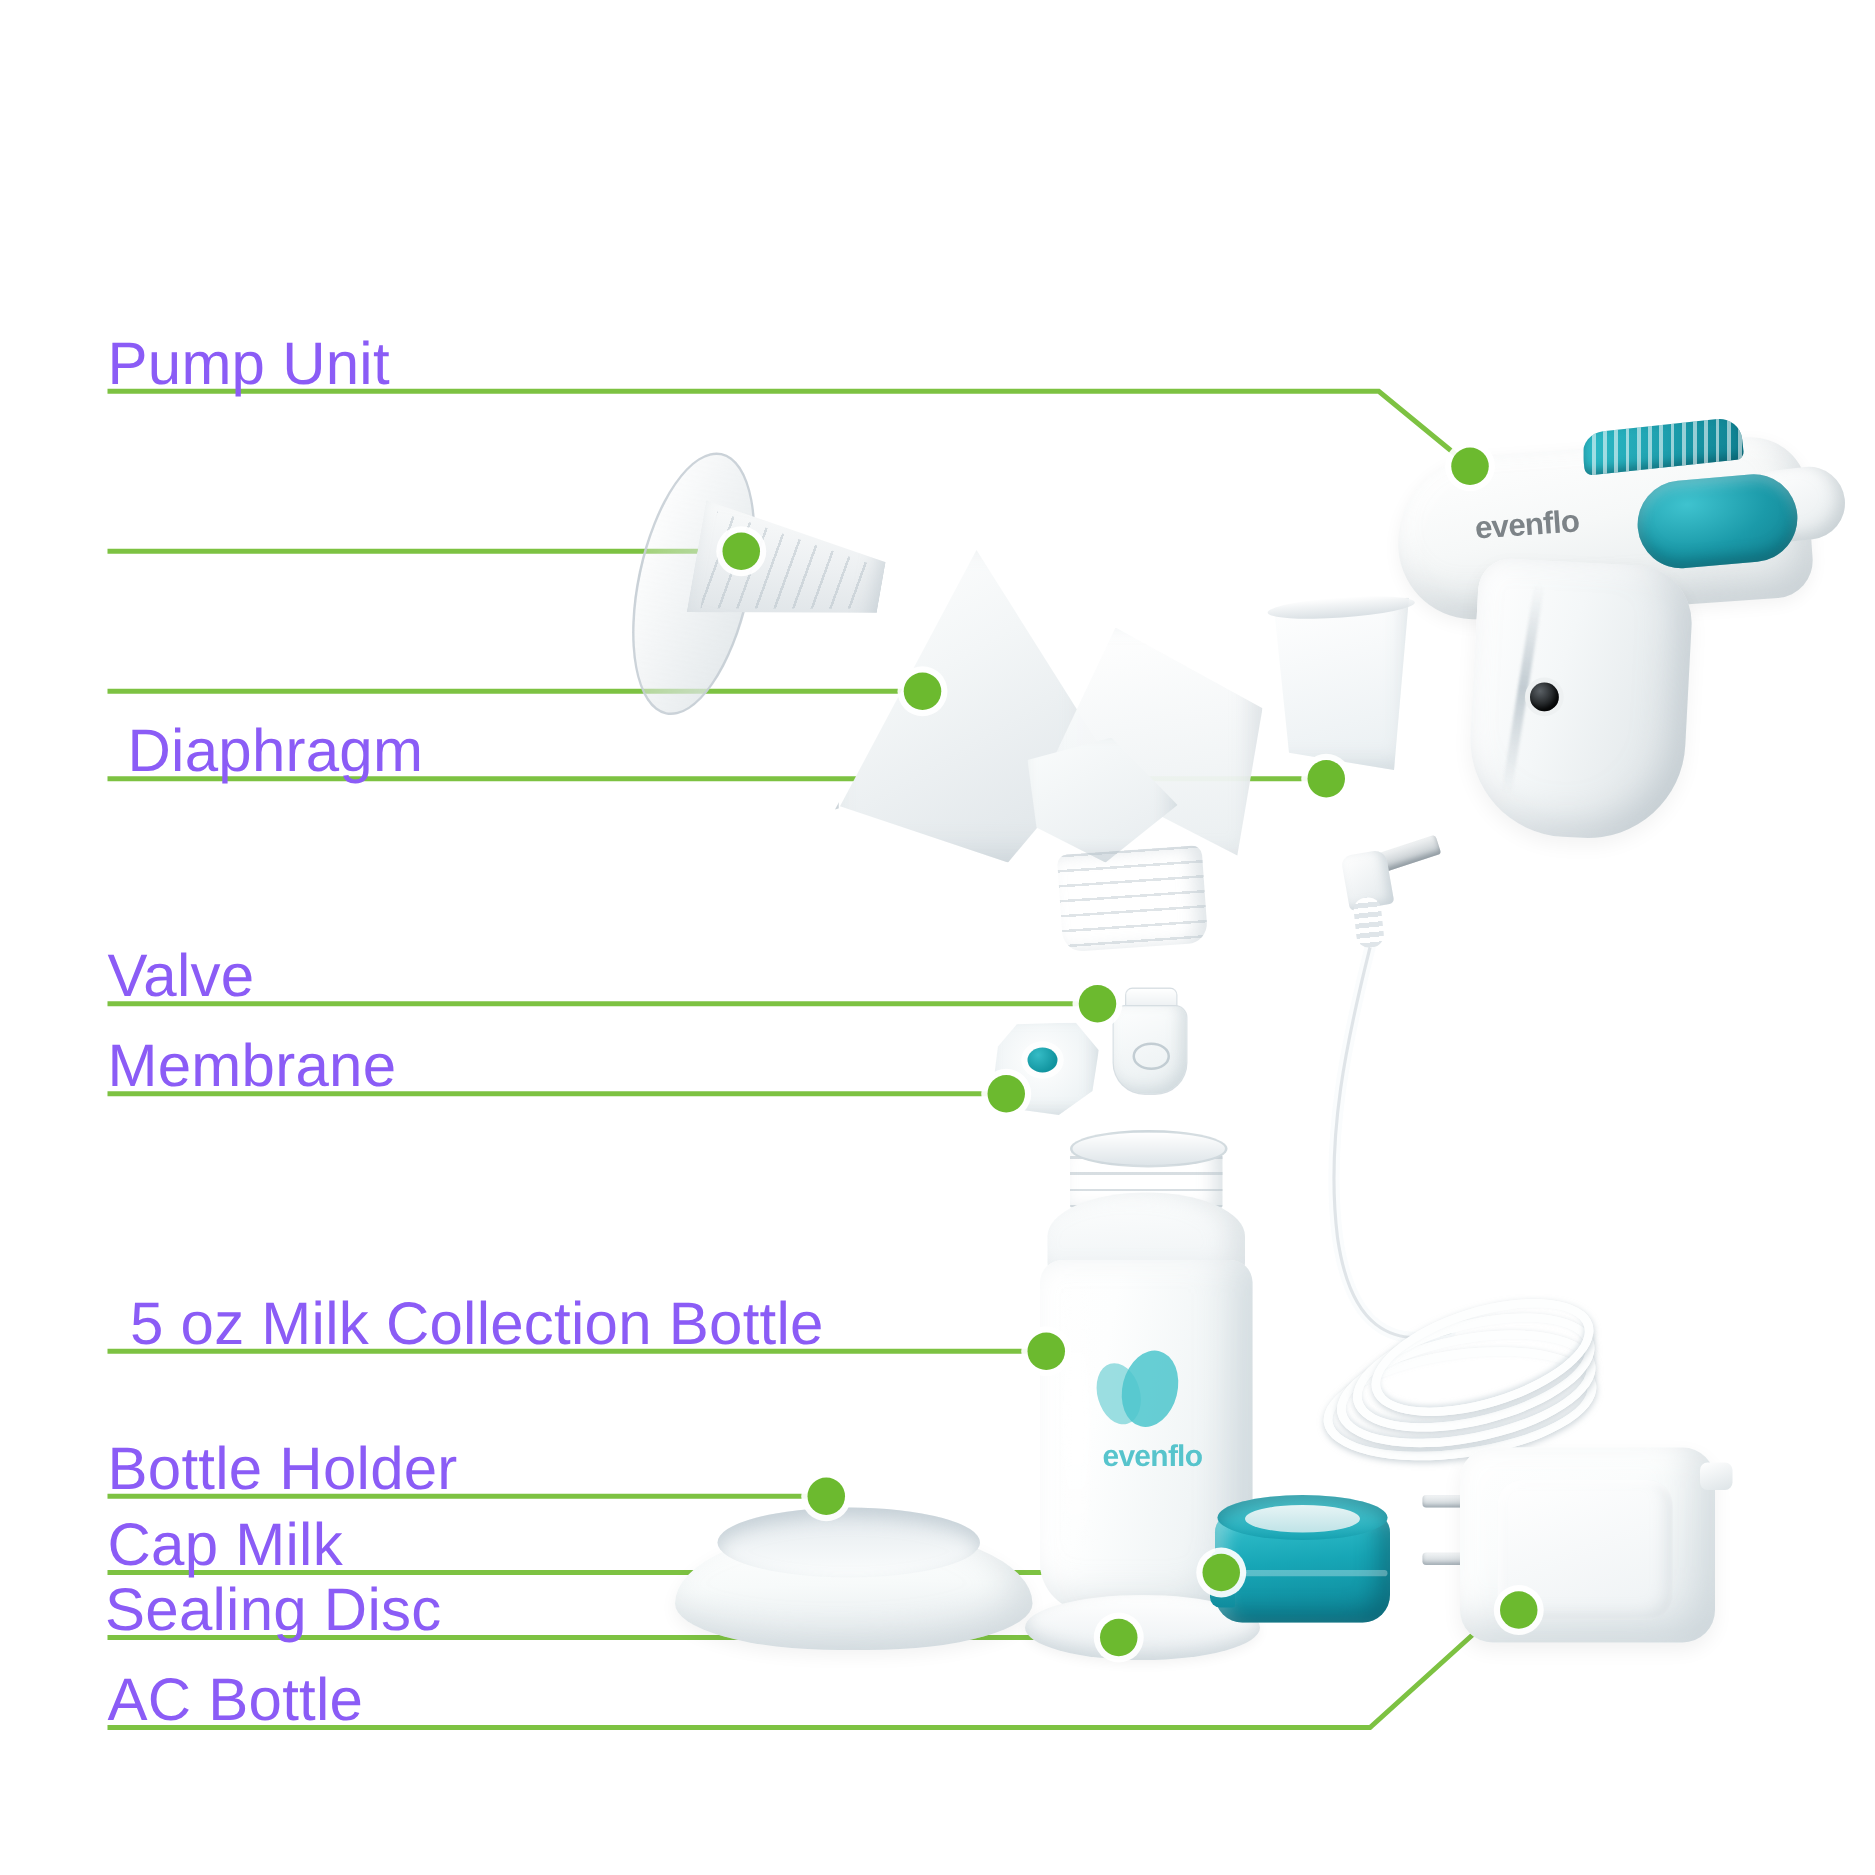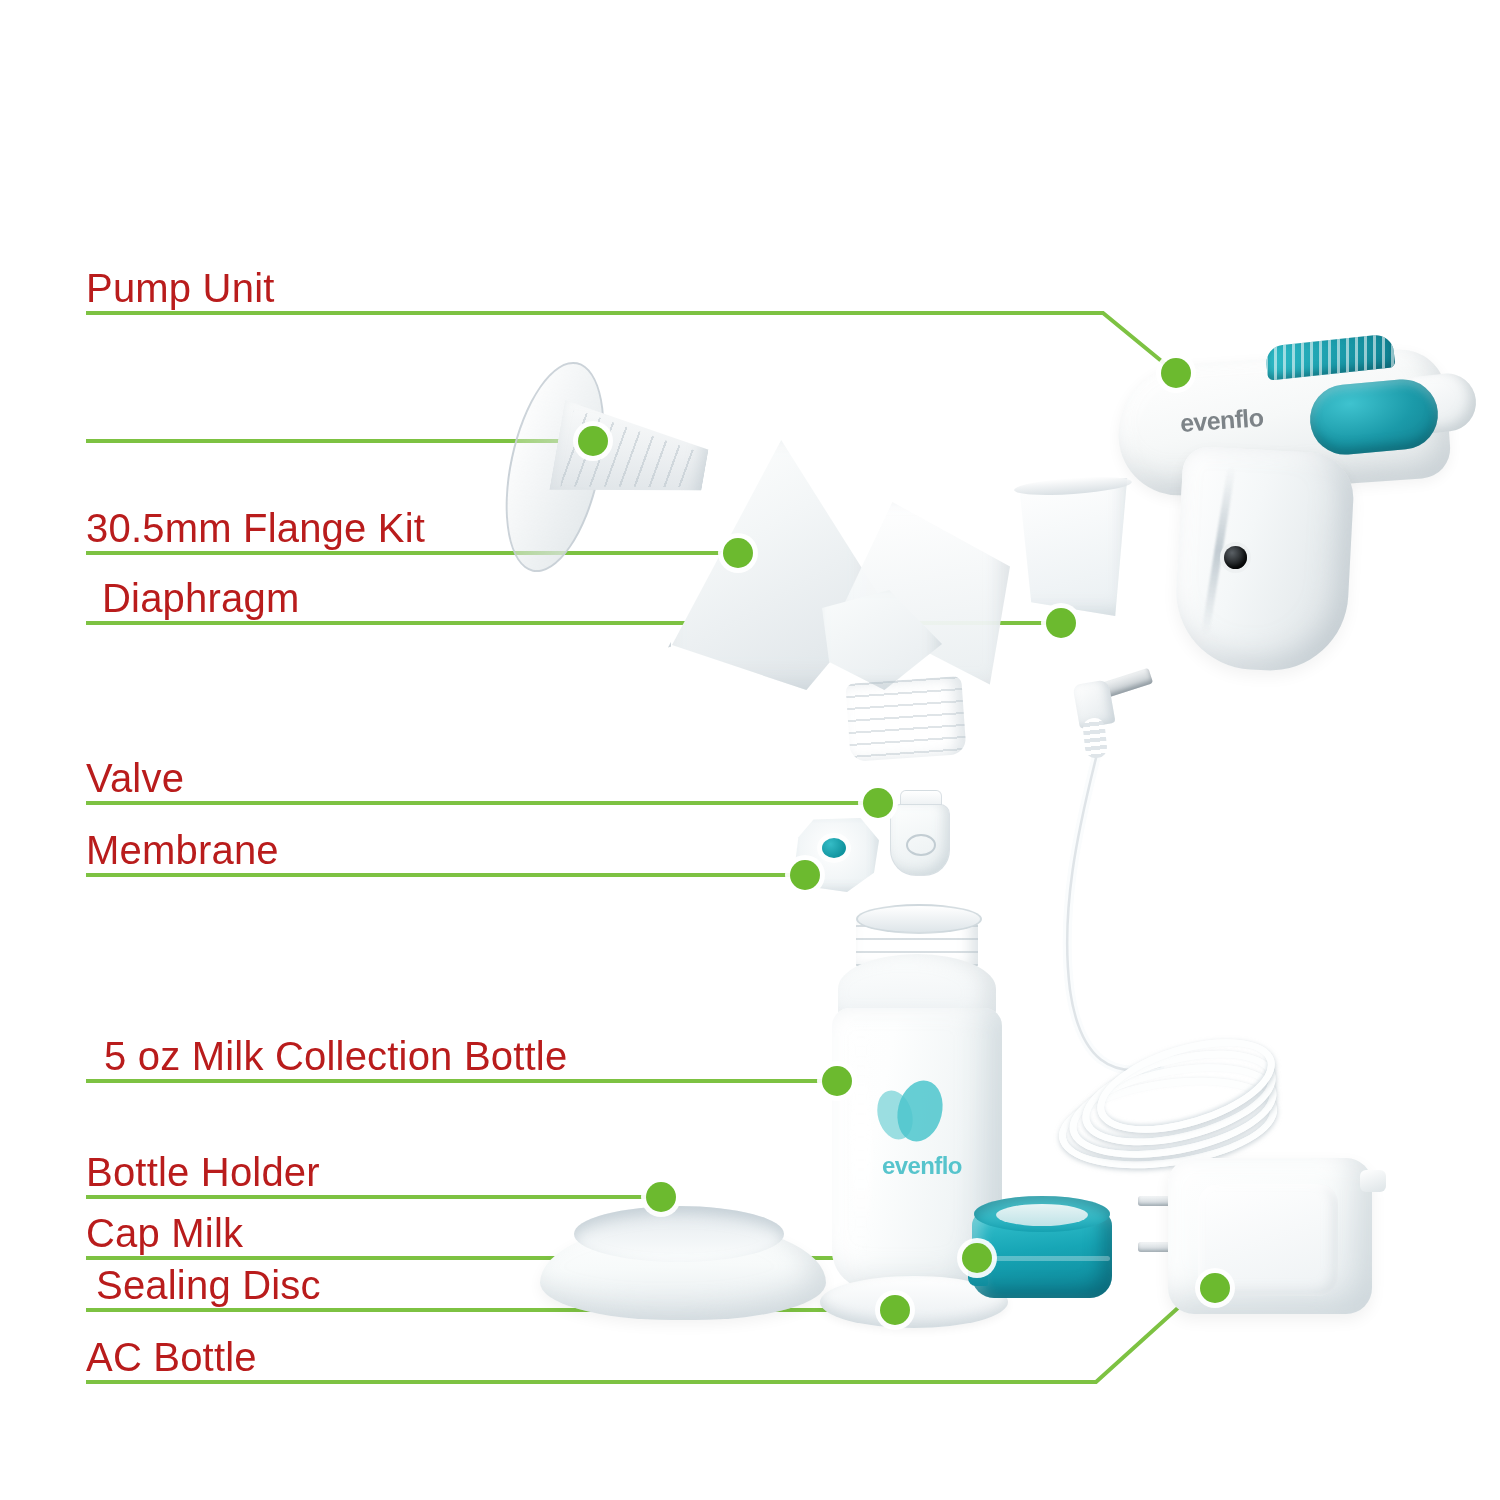--- a/index.html
+++ b/index.html
@@ -16,21 +16,21 @@
     position:absolute;left:88px;top:85px;
     font-family:"Liberation Serif", serif;
     font-weight:700;font-size:78px;letter-spacing:-0.5px;
     color:#15A3A8;white-space:nowrap;line-height:1;
   }
 
   
   .label{
     position:absolute;
     font-family:"Liberation Sans", sans-serif;
-    font-weight:300;font-size:40px;color:#b91c1c;
+    font-weight:300;font-size:48px;color:#8b5cf6;
     white-space:nowrap;line-height:1;letter-spacing:0.2px;
   }
 
   
   #lines{position:absolute;left:0;top:0;width:1500px;height:1500px;}
 
   
   #art{position:absolute;left:0;top:0;width:1500px;height:1500px;}
   .part{position:absolute;}
 
@@ -392,28 +392,27 @@
 
       <path d="M86,1258 L962,1258"></path>
 
       <path d="M86,1310 L880,1310"></path>
 
       <path d="M86,1382 L1096,1382 L1200,1288"></path>
     </g>
   </svg>
 
   <div class="label" style="left:86px;top:268px;">Pump Unit</div>
-  <div class="label" style="left:86px;top:508px;">30.5mm Flange Kit</div>
   <div class="label" style="left:102px;top:578px;">Diaphragm</div>
   <div class="label" style="left:86px;top:758px;">Valve</div>
   <div class="label" style="left:86px;top:830px;">Membrane</div>
   <div class="label" style="left:86px;top:1036px;margin-left:18px;">5 oz Milk Collection Bottle</div>
   <div class="label" style="left:86px;top:1152px;">Bottle Holder</div>
   <div class="label" style="left:86px;top:1213px;">Cap Milk</div>
-  <div class="label" style="left:96px;top:1265px;">Sealing Disc</div>
+  <div class="label" style="left:84px;top:1265px;">Sealing Disc</div>
   <div class="label" style="left:86px;top:1337px;">AC Bottle</div>
 
   <div id="art">
 
     <div class="part" id="pump-unit">
       <div class="pump-body"></div>
       <div class="pump-nose"></div>
       <div class="pump-teal-dial">
         <div class="pump-dial-ridges"></div>
       </div>

